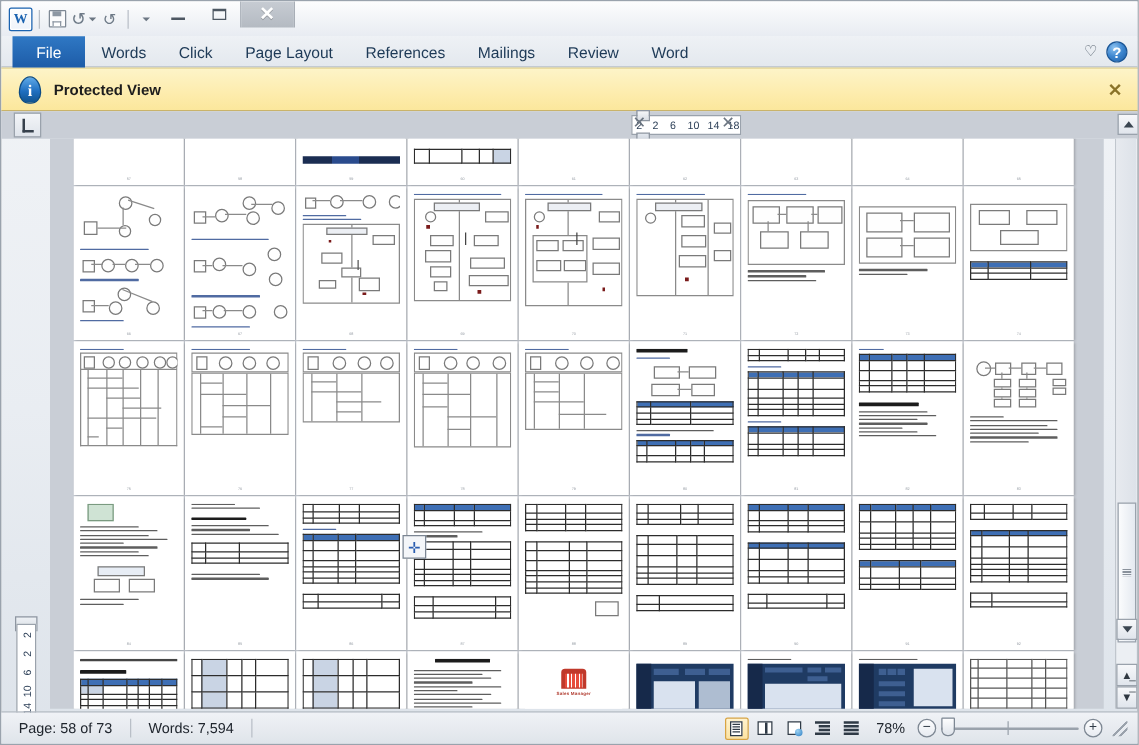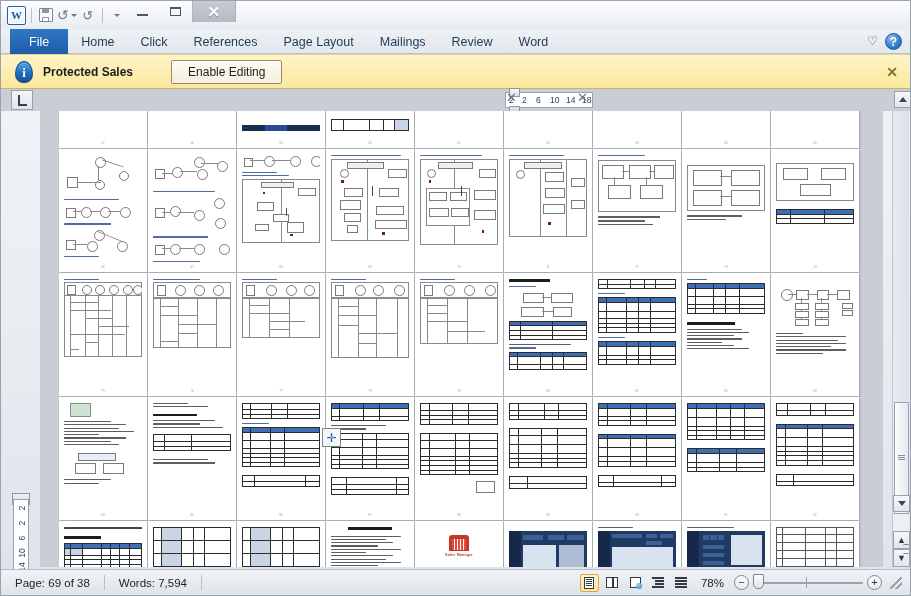--- a/index.html
+++ b/index.html
@@ -374,37 +374,36 @@
         </div>
       <div class="wc">
           <span class="max"></span>
         </div>
       <div class="wc close">✕</div>
     </div>
   </div>
 
   <div class="tabbar">
     <div class="tab file">File</div>
-    <div class="tab">Home</div>
+    <div class="tab">Words</div>
     <div class="tab">Click</div>
+    <div class="tab">Page Layout</div>
     <div class="tab">References</div>
-    <div class="tab">Page Layout</div>
     <div class="tab">Mailings</div>
     <div class="tab">Review</div>
     <div class="tab">Word</div>
     <div class="ribbon-right">
       <div class="chev-up">♡</div>
       <div class="help-btn">?</div>
     </div>
   </div>
 
   <div class="pvbar">
     <div class="info-icon">i</div>
-    <div class="pv-title">Protected Sales</div>
-    <div class="enable-btn">Enable Editing</div>
+    <div class="pv-title">Protected View</div>
     <div class="pv-close">✕</div>
   </div>
 
   <div class="rulerrow">
     <div class="tabsel">
         <span class="l"></span>
       </div>
 
     <div class="hruler">
       <span style="left:3px;">2</span>
@@ -2015,21 +2014,21 @@
     <div class="sbbtn" style="top:384px;">
         <span class="ar-d"></span>
       </div>
     <div class="pvbtn" style="top:420px;">▲̲</div>
     <div class="pvbtn" style="top:438px;">▼̅</div>
   </div>
 
   <div class="cursor">✛</div>
 
   <div class="status">
-    <div class="st-item">Page: 69 of 38</div>
+    <div class="st-item">Page: 58 of 73</div>
     <div class="st-sep"></div>
     <div class="st-item">Words: 7,594</div>
     <div class="st-sep"></div>
 
     <div class="st-right">
       <div class="viewbtn active">
         <span class="vb-print">
             <i></i>
             <i></i>
             <i></i>

